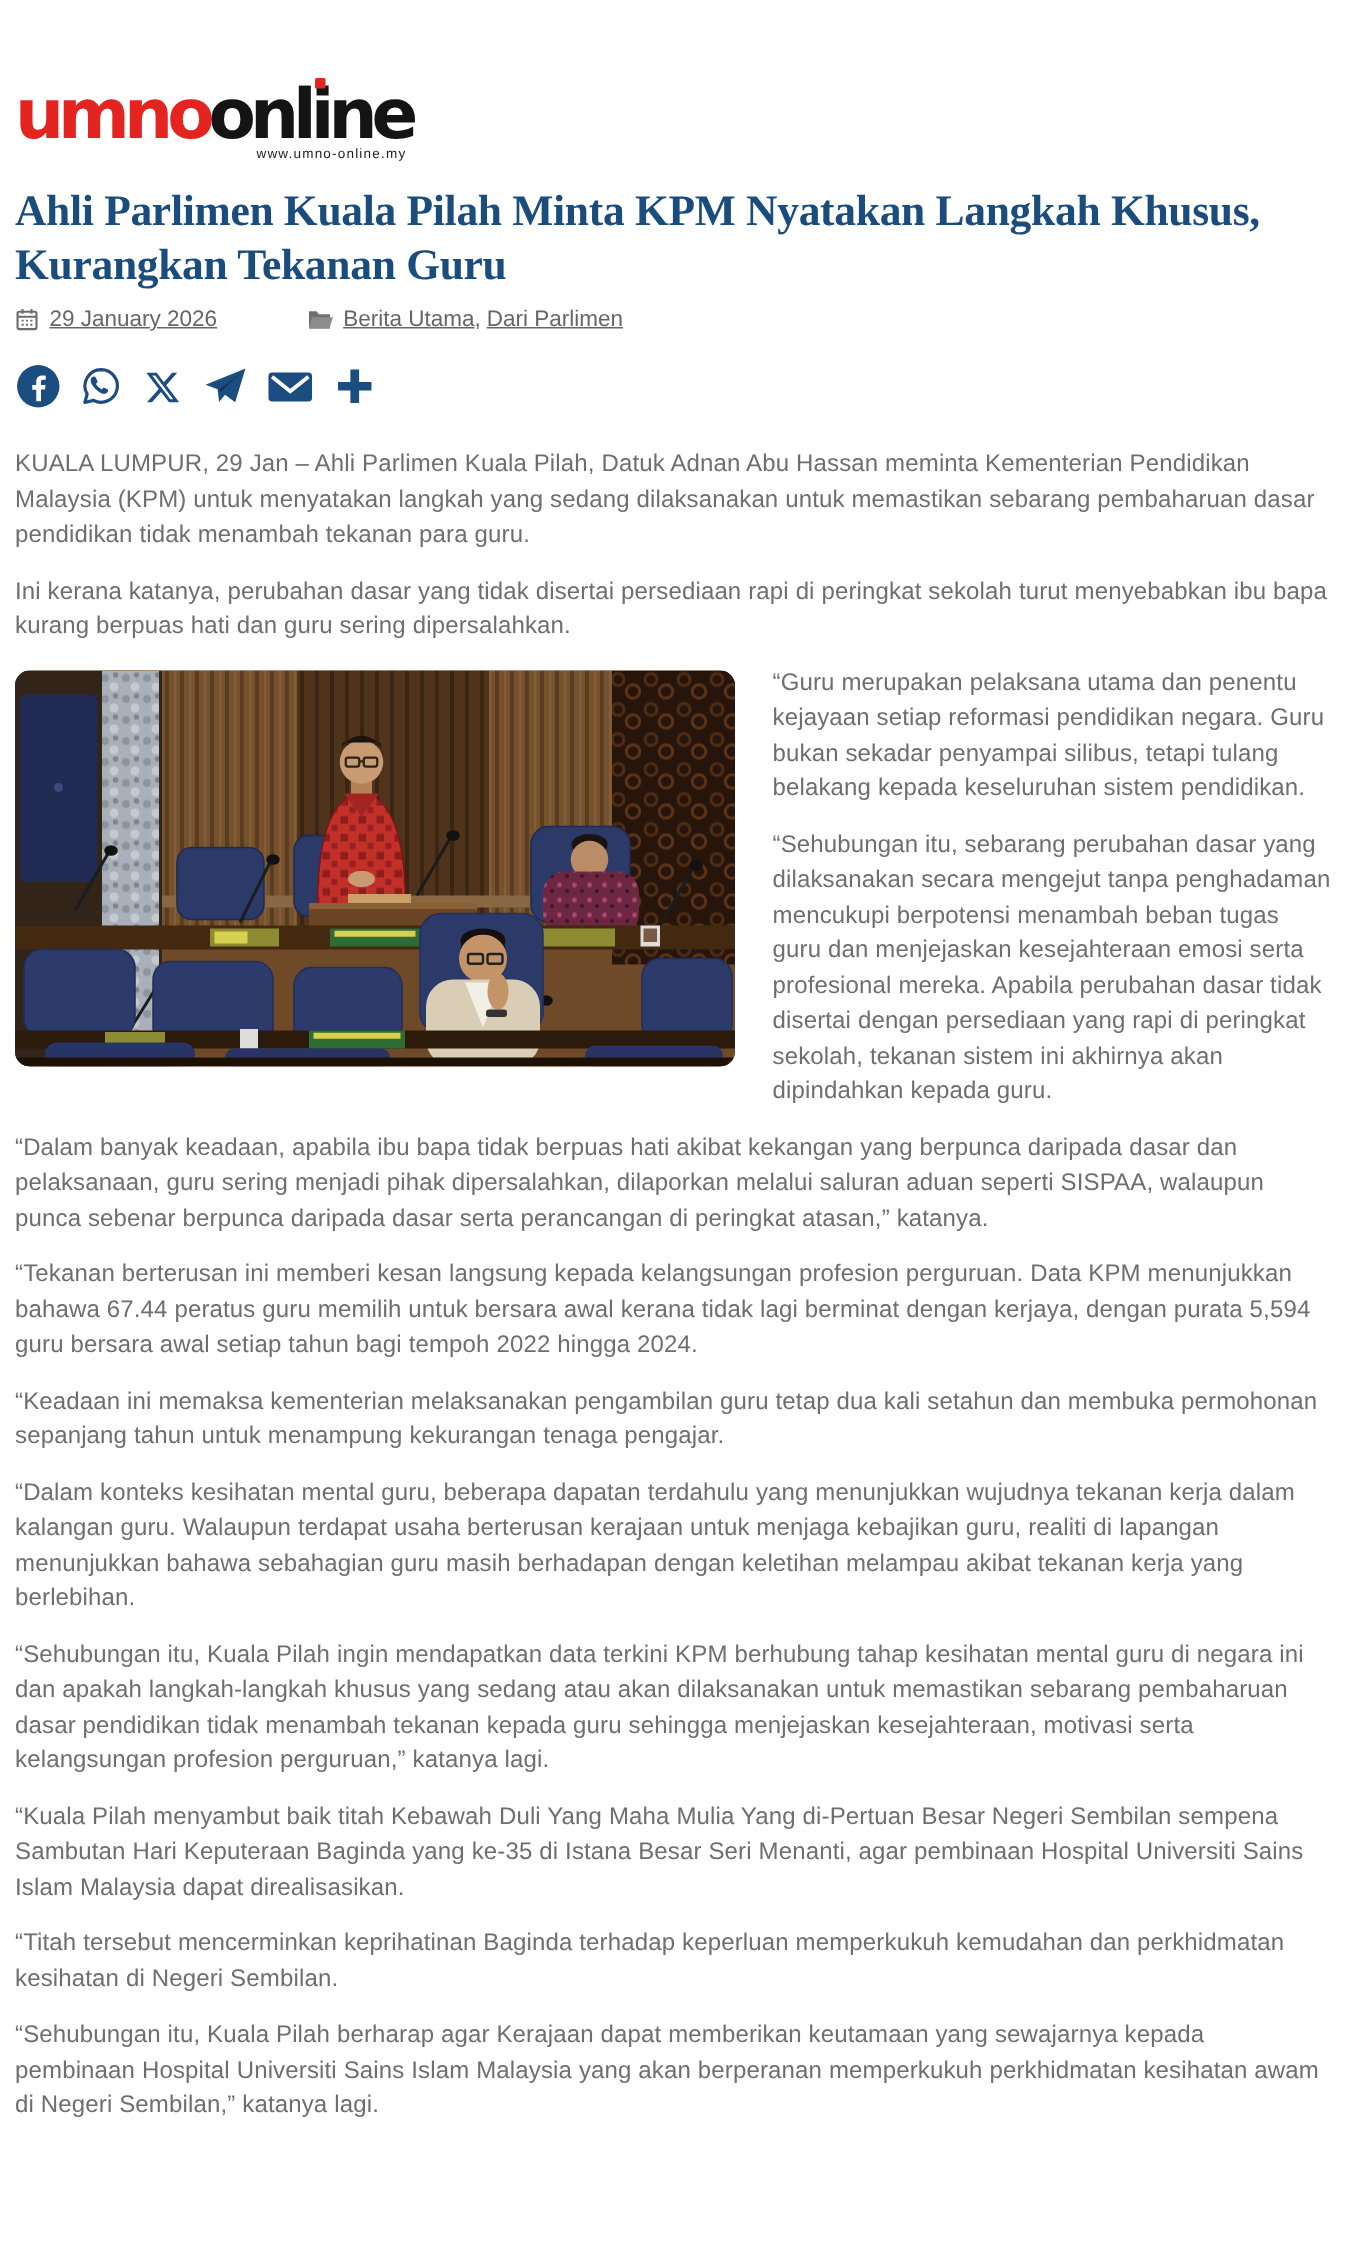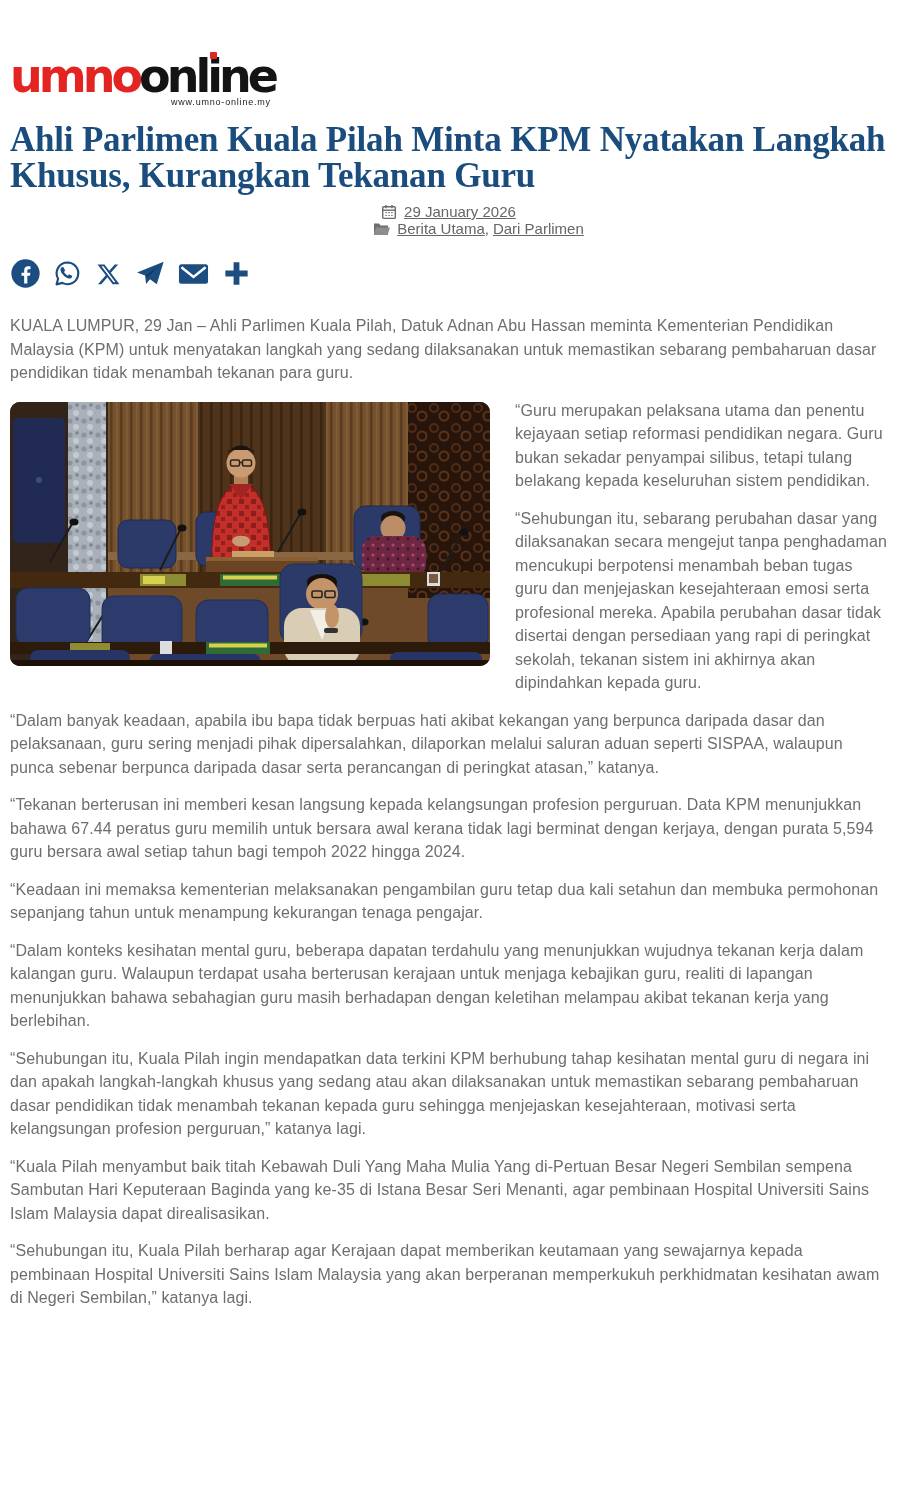--- a/index.html
+++ b/index.html
@@ -24,26 +24,26 @@
     width:7px; height:7px; background:#e32420; border-radius:1px;
   }
   .logo-tagline {
     display:block; text-align:right; padding-right:4px; margin-top:-1px;
     font-size:9px; letter-spacing:.8px; color:#1c1c1c; font-weight:normal;
   }
 
   
   h1.headline {
     font-family:"Liberation Serif", serif; font-weight:700;
-    color:#1a4c7d; font-size:35px; line-height:36px;
+    color:#1a4c7d; font-size:29px; line-height:36px;
     margin:13px 0 9px 0; letter-spacing:-0.2px;
   }
 
   
-  .meta { display:flex; align-items:center; font-size:15px; color:#666;flex-direction:column; }
+  .meta { display:flex; align-items:center; font-size:15px; color:#666; }
   .meta a { color:#666; text-decoration:underline; }
   .meta .m-icon { margin-right:7px; display:inline-flex; align-items:center; }
   .meta-date { display:inline-flex; align-items:center; }
   .meta-cats { display:inline-flex; margin-left:60px; }
   .meta-sep { text-decoration:none; margin-right:4px; }
 
   
   .share { display:flex; align-items:center; margin-top:21px; }
   .share a { display:inline-flex; margin-right:11px; }
   .share svg { display:block; }
@@ -143,20 +143,21 @@
       <span>
         <svg width="31" height="31" viewBox="0 0 32 32">
           <path d="M16 4.5v23M4.5 16h23" stroke="#1b4d80" stroke-width="6"></path>
         </svg>
       </span>
     </a>
   </div>
 
   <article>
     <p>KUALA LUMPUR, 29 Jan – Ahli Parlimen Kuala Pilah, Datuk Adnan Abu Hassan meminta Kementerian Pendidikan Malaysia (KPM) untuk menyatakan langkah yang sedang dilaksanakan untuk memastikan sebarang pembaharuan dasar pendidikan tidak menambah tekanan para guru.</p>
+    <p>Ini kerana katanya, perubahan dasar yang tidak disertai persediaan rapi di peringkat sekolah turut menyebabkan ibu bapa kurang berpuas hati dan guru sering dipersalahkan.</p>
 
     <figure class="photo">
       <svg viewBox="0 0 480 264" width="480" height="264" preserveAspectRatio="none">
         <defs>
           <pattern id="slats" width="10" height="12" patternUnits="userSpaceOnUse">
             <rect width="10" height="12" fill="#75512e"></rect>
             <rect width="2.6" height="12" fill="#5a3c1f"></rect>
             <rect x="6.2" width="1.3" height="12" fill="#84603a"></rect>
           </pattern>
           <pattern id="slatsD" width="10" height="12" patternUnits="userSpaceOnUse">
@@ -277,15 +278,16 @@
 
     <p>“Guru merupakan pelaksana utama dan penentu kejayaan setiap reformasi pendidikan negara. Guru bukan sekadar penyampai silibus, tetapi tulang belakang kepada keseluruhan sistem pendidikan.</p>
     <p>“Sehubungan itu, sebarang perubahan dasar yang dilaksanakan secara mengejut tanpa penghadaman mencukupi berpotensi menambah beban tugas guru dan menjejaskan kesejahteraan emosi serta profesional mereka. Apabila perubahan dasar tidak disertai dengan persediaan yang rapi di peringkat sekolah, tekanan sistem ini akhirnya akan dipindahkan kepada guru.</p>
 
     <p class="clear">“Dalam banyak keadaan, apabila ibu bapa tidak berpuas hati akibat kekangan yang berpunca daripada dasar dan pelaksanaan, guru sering menjadi pihak dipersalahkan, dilaporkan melalui saluran aduan seperti SISPAA, walaupun punca sebenar berpunca daripada dasar serta perancangan di peringkat atasan,” katanya.</p>
     <p>“Tekanan berterusan ini memberi kesan langsung kepada kelangsungan profesion perguruan. Data KPM menunjukkan bahawa 67.44 peratus guru memilih untuk bersara awal kerana tidak lagi berminat dengan kerjaya, dengan purata 5,594 guru bersara awal setiap tahun bagi tempoh 2022 hingga 2024.</p>
     <p>“Keadaan ini memaksa kementerian melaksanakan pengambilan guru tetap dua kali setahun dan membuka permohonan sepanjang tahun untuk menampung kekurangan tenaga pengajar.</p>
     <p>“Dalam konteks kesihatan mental guru, beberapa dapatan terdahulu yang menunjukkan wujudnya tekanan kerja dalam kalangan guru. Walaupun terdapat usaha berterusan kerajaan untuk menjaga kebajikan guru, realiti di lapangan menunjukkan bahawa sebahagian guru masih berhadapan dengan keletihan melampau akibat tekanan kerja yang berlebihan.</p>
     <p>“Sehubungan itu, Kuala Pilah ingin mendapatkan data terkini KPM berhubung tahap kesihatan mental guru di negara ini dan apakah langkah-langkah khusus yang sedang atau akan dilaksanakan untuk memastikan sebarang pembaharuan dasar pendidikan tidak menambah tekanan kepada guru sehingga menjejaskan kesejahteraan, motivasi serta kelangsungan profesion perguruan,” katanya lagi.</p>
     <p>“Kuala Pilah menyambut baik titah Kebawah Duli Yang Maha Mulia Yang di-Pertuan Besar Negeri Sembilan sempena Sambutan Hari Keputeraan Baginda yang ke-35 di Istana Besar Seri Menanti, agar pembinaan Hospital Universiti Sains Islam Malaysia dapat direalisasikan.</p>
+    <p>“Titah tersebut mencerminkan keprihatinan Baginda terhadap keperluan memperkukuh kemudahan dan perkhidmatan kesihatan di Negeri Sembilan.</p>
     <p><span>“Sehubungan itu, Kuala Pilah berharap agar Kerajaan dapat memberikan keutamaan yang sewajarnya kepada pembinaan Hospital Universiti Sains Islam Malaysia yang akan berperanan memperkukuh perkhidmatan kesihatan awam di Negeri Sembilan,” katanya lagi.</span> </p>
   </article>
 </div>
 
 </body></html>

